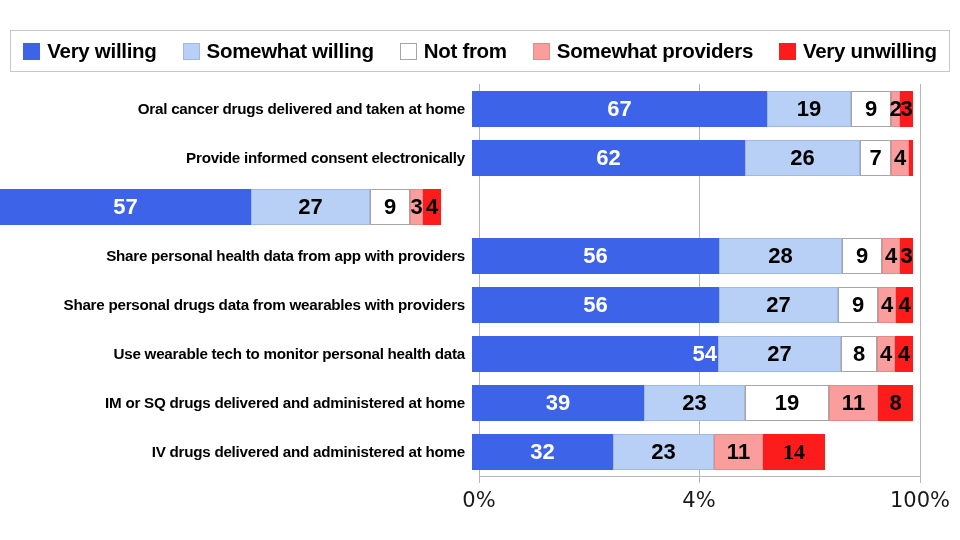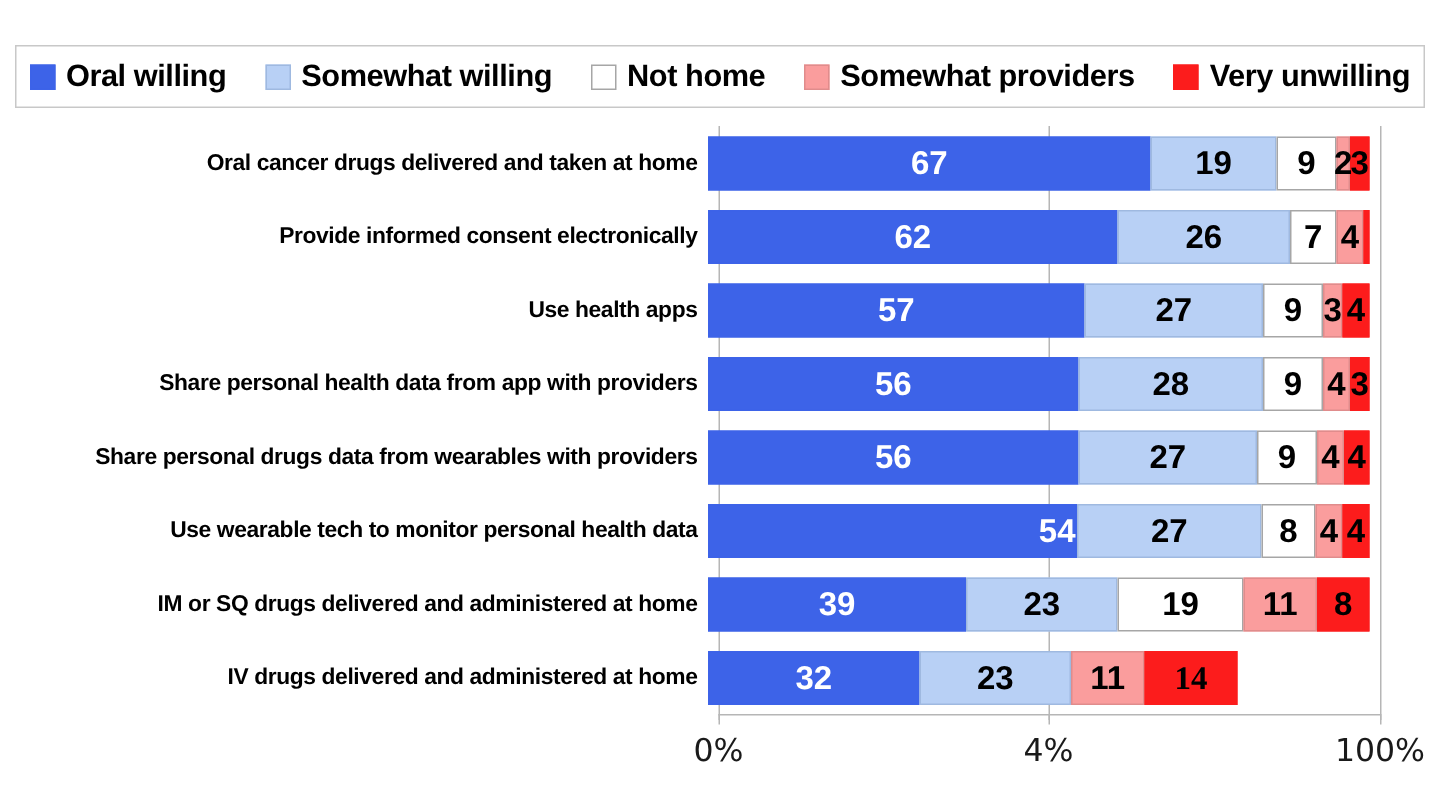--- a/index.html
+++ b/index.html
@@ -169,29 +169,29 @@
   }
 </style>
 </head>
 <body>
 
 <div id="chart-root">
 
   <div id="legend">
     <div class="legend-item">
       <span class="legend-swatch" style="background:#3D63E8;border-color:#3D63E8;"></span>
-      <span class="legend-label">Oral willing</span>
+      <span class="legend-label">Very willing</span>
     </div>
     <div class="legend-item">
       <span class="legend-swatch" style="background:#B8D0F5;border-color:#9fb9e0;"></span>
       <span class="legend-label">Somewhat willing</span>
     </div>
     <div class="legend-item">
       <span class="legend-swatch" style="background:#FFFFFF;border-color:#a6a6a6;"></span>
-      <span class="legend-label">Not home</span>
+      <span class="legend-label">Not from</span>
     </div>
     <div class="legend-item">
       <span class="legend-swatch" style="background:#FA9D9D;border-color:#e08c8c;"></span>
       <span class="legend-label">Somewhat providers</span>
     </div>
     <div class="legend-item">
       <span class="legend-swatch" style="background:#FC1C1C;border-color:#FC1C1C;"></span>
       <span class="legend-label">Very unwilling</span>
     </div>
   </div>
@@ -233,21 +233,20 @@
             <div class="seg s3" style="flex: 0 0 31px; width: 31px;">
               <span class="seg-val">7</span>
             </div>
             <div class="seg s4" style="flex: 0 0 18px; width: 18px;">
               <span class="seg-val">4</span>
             </div>
             <div class="seg s5" style="flex: 0 0 4px; width: 4px;"></div>
           </div>
         </div>
         <div class="row">
-          <div class="cat-label">Use health apps</div>
           <div class="bar-track">
             <div class="seg s1" style="flex: 0 0 251px; width: 251px;">
               <span class="seg-val">57</span>
             </div>
             <div class="seg s2" style="flex: 0 0 119px; width: 119px;">
               <span class="seg-val">27</span>
             </div>
             <div class="seg s3" style="flex: 0 0 40px; width: 40px;">
               <span class="seg-val">9</span>
             </div>

